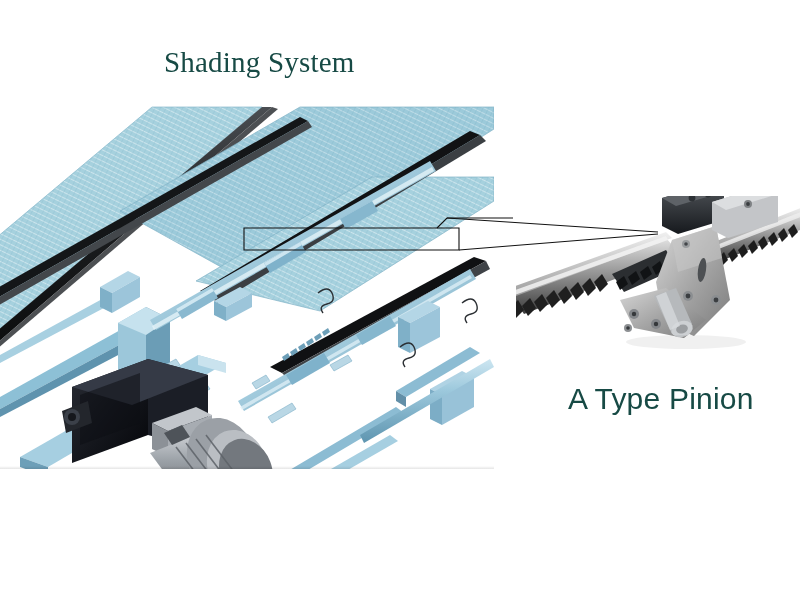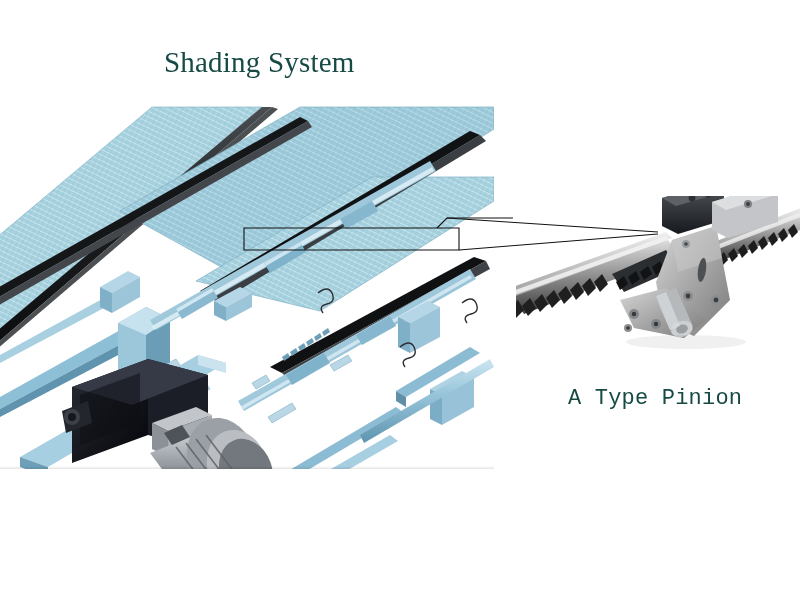--- a/index.html
+++ b/index.html
@@ -32,22 +32,22 @@
     font-size: 29px;
     line-height: 36px;
     letter-spacing: 0.2px;
     color: #174a45;
     white-space: nowrap;
   }
   .title-sub {
     position: absolute;
     left: 568px;
     top: 381px;
-    font-family: Liberation Mono, monospace;
-    font-size: 22px;
+    font-family: Liberation Sans, sans-serif;
+    font-size: 30px;
     line-height: 36px;
     letter-spacing: 0.2px;
     color: #174a45;
     white-space: nowrap;
     text-align: right;
   }
 
   
   .illus-left {
     position: absolute;

